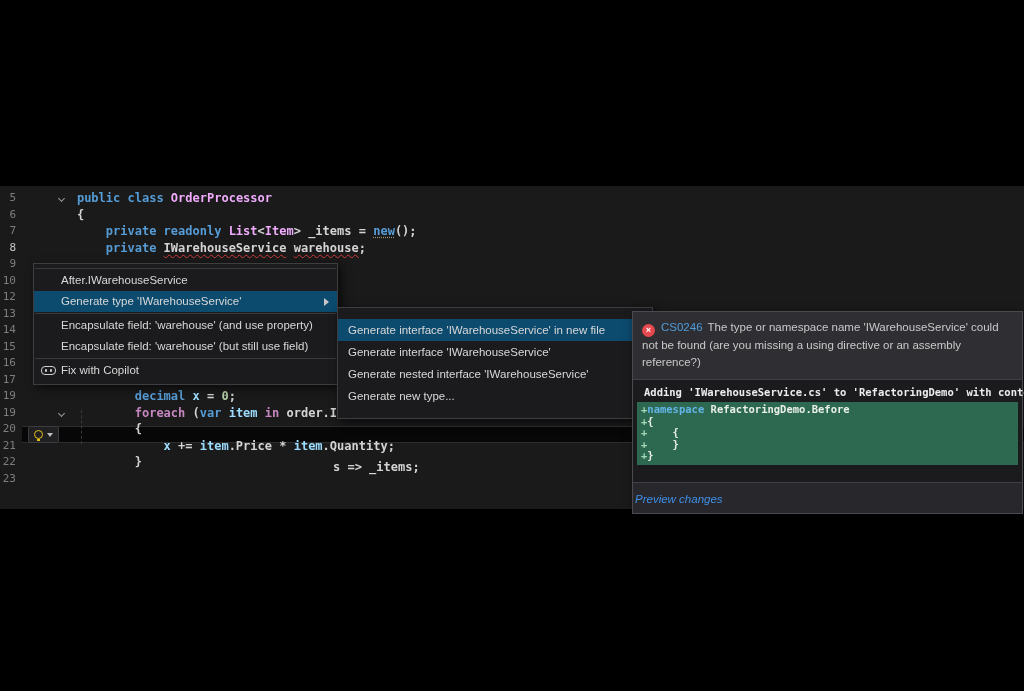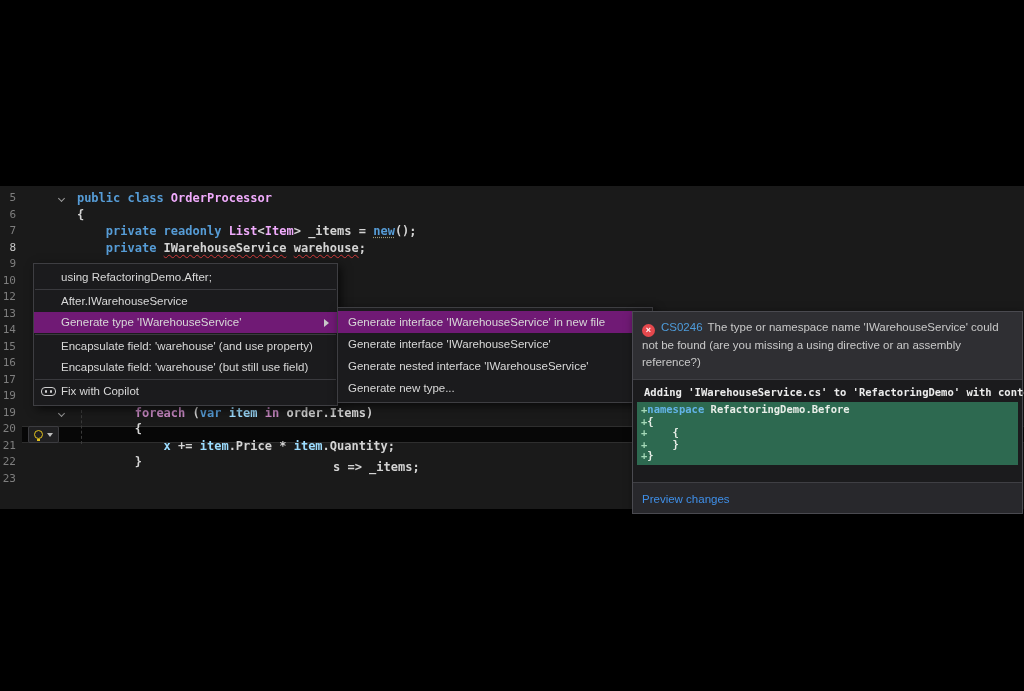--- a/index.html
+++ b/index.html
@@ -38,26 +38,26 @@
   .bulb::after { content:""; position:absolute; left:2px; bottom:-3px; width:3px; height:2px;
                  background:#e3c21e; }
   .bulb-caret { width:0; height:0; border-left:3px solid transparent; border-right:3px solid transparent;
                 border-top:4px solid #bdbdbd; }
 
   
   .menu { position:absolute; left:33px; top:263px; width:305px; background:#1b1b1d;
           border:1px solid #3e3e42; box-shadow:3px 3px 9px rgba(0,0,0,.65); padding:3px 0;
           z-index:5; }
   .submenu { position:absolute; left:337px; top:307px; width:316px; background:#1b1b1d;
-             border:1px solid #3e3e42; box-shadow:3px 3px 9px rgba(0,0,0,.65); padding:3px 0;
+             border:1px solid #3e3e42; box-shadow:3px 3px 9px rgba(0,0,0,.65); padding:11px 0;
              z-index:6; }
   .mi { position:relative; height:21px; line-height:21px; padding-left:27px; padding-right:20px;
         color:#d8d8d8; font-size:11.5px; white-space:nowrap; overflow:hidden; cursor:default; }
   .submenu .mi { padding-left:10px; height:22px; line-height:22px; }
-  .mi.hl { background:#701a75; }
+  .mi.hl { background:#0c4a6e; }
   .msep { border-top:1px solid #3a3a3e; margin:1px 1px; }
   .mi-arrow { position:absolute; right:8px; top:6.5px; width:0; height:0;
               border-top:4px solid transparent; border-bottom:4px solid transparent;
               border-left:5px solid #c8c8c8; }
   .arrow-btn { position:absolute; right:4px; top:2px; width:16px; height:17px;
                border:1px solid #6e6bd0; display:flex; align-items:center; justify-content:center; }
   .arrow-btn i { display:block; width:0; height:0; border-top:4px solid transparent;
                  border-bottom:4px solid transparent; border-left:5px solid #dcdcdc; }
   .copilot { position:absolute; left:7px; top:6px; width:15px; height:9px;
              border:1.4px solid #cfcfcf; border-radius:4px; }
@@ -73,21 +73,21 @@
   .err-ic { display:inline-flex; width:13px; height:13px; border-radius:50%; background:#e5484d;
             color:#fff; font:bold 9px "Liberation Sans", sans-serif; align-items:center;
             justify-content:center; vertical-align:-2px; margin-right:6px; }
   .err-code { color:#4e9cdb; margin-right:5px; }
   .popup-body { background:#1b1b1d; padding:3px 3px 5px 3px; }
   .adding { font:bold 10.5px "DejaVu Sans Mono", monospace; color:#ececec; padding:3px 4px 3px 8px;
             white-space:pre; }
   .diff { background:#2d6950; margin:1px 1px 12px 1px; padding:2px 4px 3px 4px; }
   .dline { font:600 10.5px "DejaVu Sans Mono", monospace; line-height:11.5px; white-space:pre; }
   .dplus { color:#a5d8b8; } .dk { color:#63b4e8; } .dpl { color:#e8eee8; } .dty { color:#b5d98e; }
-  .popup-foot { background:#28282c; border-top:1px solid #3f3f44; padding:6px 9px; }
+  .popup-foot { background:#28282c; border-top:1px solid #3f3f44; padding:6px 2px;font-style:italic; }
   .preview-link { color:#3f8fe8; font-size:11.5px; cursor:pointer; }
 </style>
 </head>
 <body>
 
 <div class="stage">
 
   <div class="editor">
     <div class="line8-band"></div>
     <div class="guide" style="left:81px; top:224px; height:34px;"></div>
@@ -113,21 +113,20 @@
         <div class="code-row"><span class="num">23</span><span class="codeline"></span></div>
       </div>
     <pre id="frag10"><span class="pl">s =&gt; _items;</span></pre>
     <div class="bulb-box">
       <span class="bulb"></span>
       <span class="bulb-caret"></span>
     </div>
   </div>
 
   <div class="menu" id="menu">
-      <div class="mi"><span>using RefactoringDemo.After;</span></div>
       <div class="msep"></div>
       <div class="mi"><span>After.IWarehouseService</span></div>
       <div class="mi hl"><span>Generate type 'IWarehouseService'</span><span class="mi-arrow"></span></div>
       <div class="msep"></div>
       <div class="mi"><span>Encapsulate field: 'warehouse' (and use property)</span></div>
       <div class="mi"><span>Encapsulate field: 'warehouse' (but still use field)</span></div>
       <div class="msep"></div>
       <div class="mi"><span class="copilot"></span><span>Fix with Copilot</span></div>
     </div>
 

